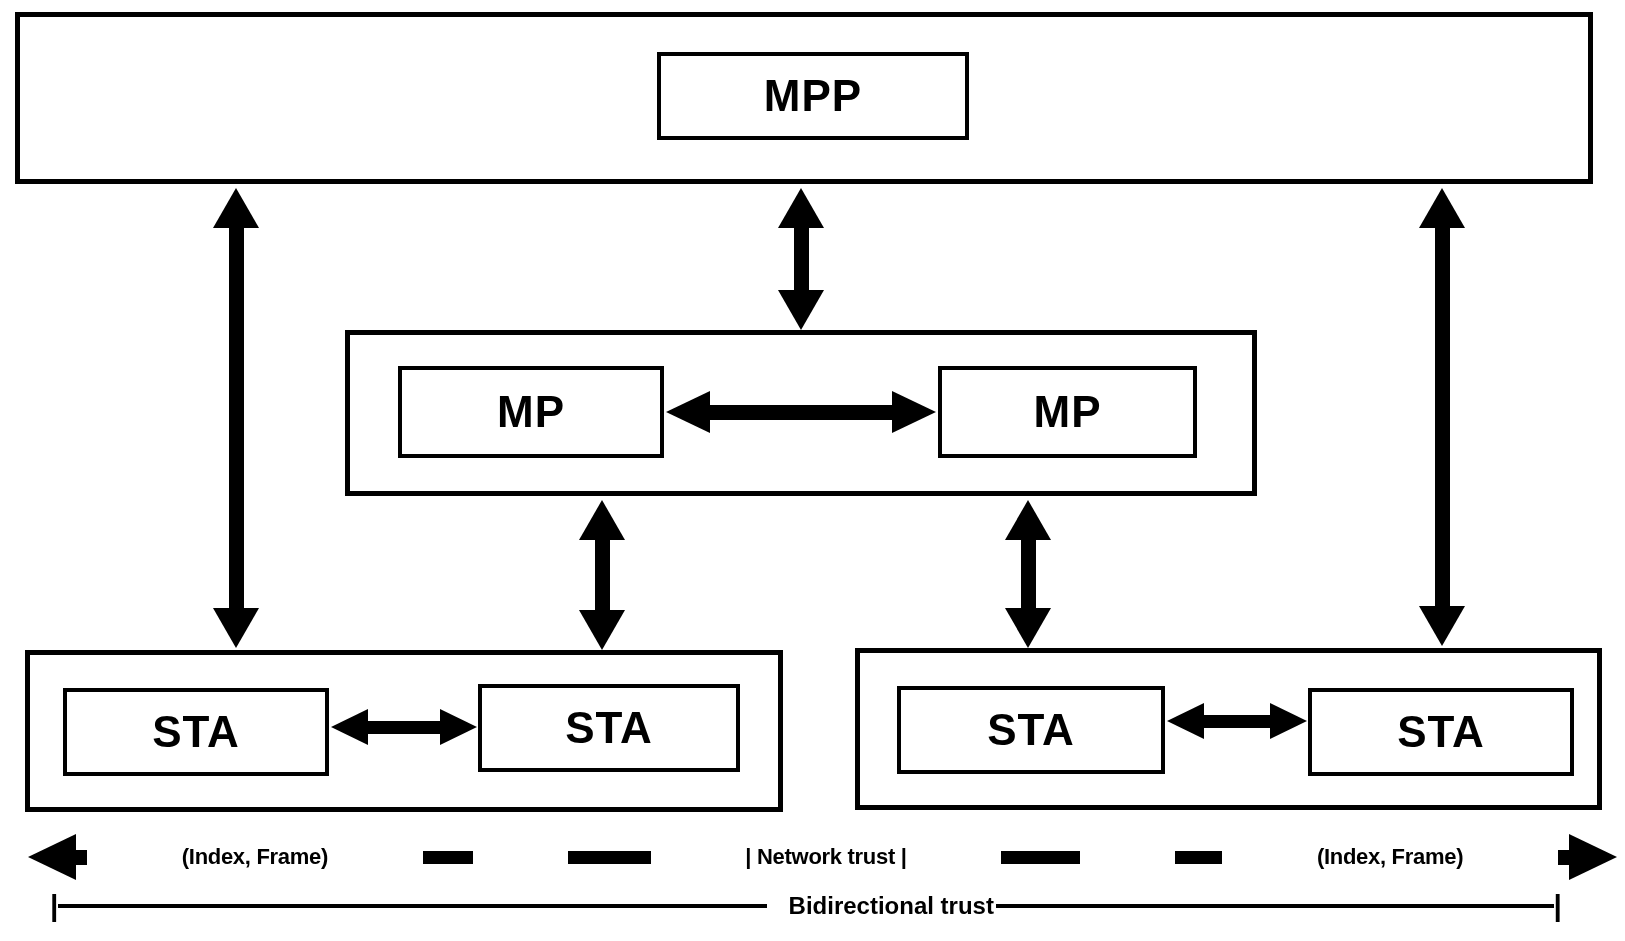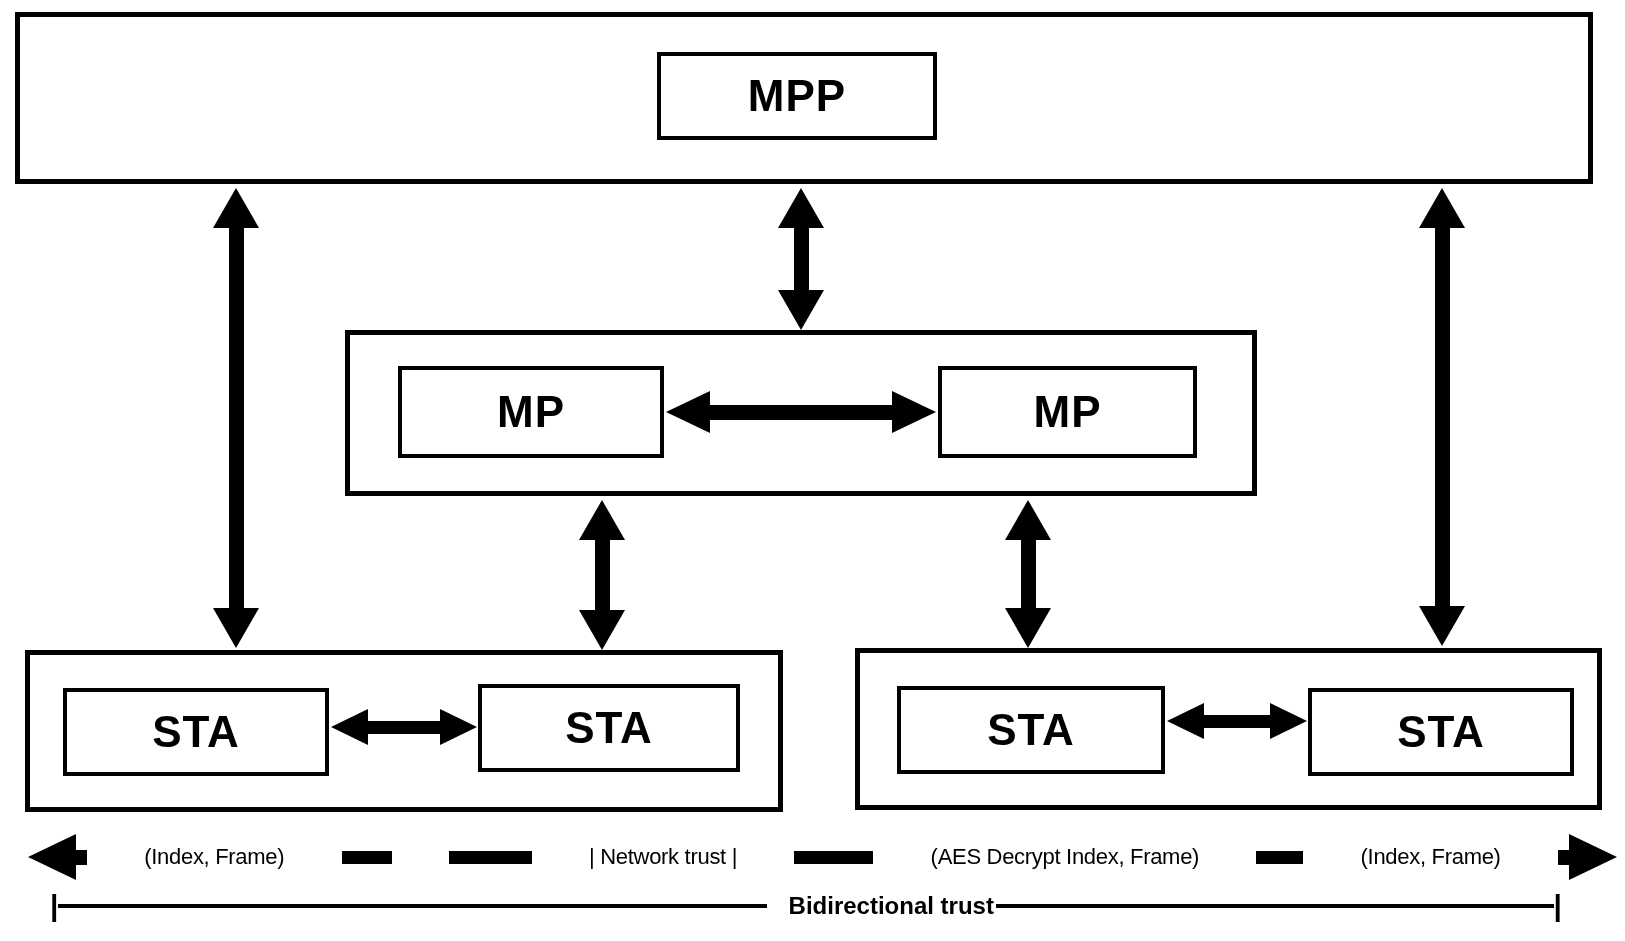--- a/index.html
+++ b/index.html
@@ -94,21 +94,21 @@
   .flow-row{
     position:absolute;
     left:28px;
     top:836px;
     width:1589px;
     height:42px;
     display:flex;
     align-items:center;
     justify-content:space-between;
     font-size:22px;
-    font-weight:normal;
+    font-weight:bold;
     letter-spacing:-0.3px;
     white-space:nowrap;
     color:var(--ink);
   }
   .flow-text{flex:0 0 auto;}
   .dash{
     flex:0 0 auto;
     height:13px;
     background:var(--ink);
   }
@@ -168,21 +168,21 @@
     white-space:nowrap;
     margin-left:20px;
   }
 </style>
 </head>
 <body>
 
 <div id="stage">
 
   <div class="group" style="left:15px; top:12px; width:1578px; height:172px;"></div>
-  <div class="node" style="left:657px; top:52px; width:280px; height:88px;">
+  <div class="node" style="left:657px; top:52px; width:312px; height:88px;">
     <span>MPP</span>
   </div>
 
   <div class="group" style="left:345px; top:330px; width:912px; height:166px;"></div>
   <div class="node" style="left:398px; top:366px; width:266px; height:92px;">
     <span>MP</span>
   </div>
   <div class="node" style="left:938px; top:366px; width:259px; height:92px;">
     <span>MP</span>
   </div>
@@ -254,21 +254,20 @@
   <div class="flow-row">
     <span class="flow-arrow">
       <span class="tri-left"></span>
       <span class="arrow-tail"></span>
     </span>
     <span class="flow-text">(Index, Frame)</span>
     <span class="dash d1"></span>
     <span class="dash d2"></span>
     <span class="flow-text">| Network trust |</span>
     <span class="dash d3"></span>
-    <span class="flow-text">(AES Decrypt Index, Frame)</span>
     <span class="dash d4"></span>
     <span class="flow-text">(Index, Frame)</span>
     <span class="flow-arrow">
       <span class="arrow-tail"></span>
       <span class="tri-right"></span>
     </span>
   </div>
 
   <div class="trust-row">
     <span class="trust-cap">|</span>

